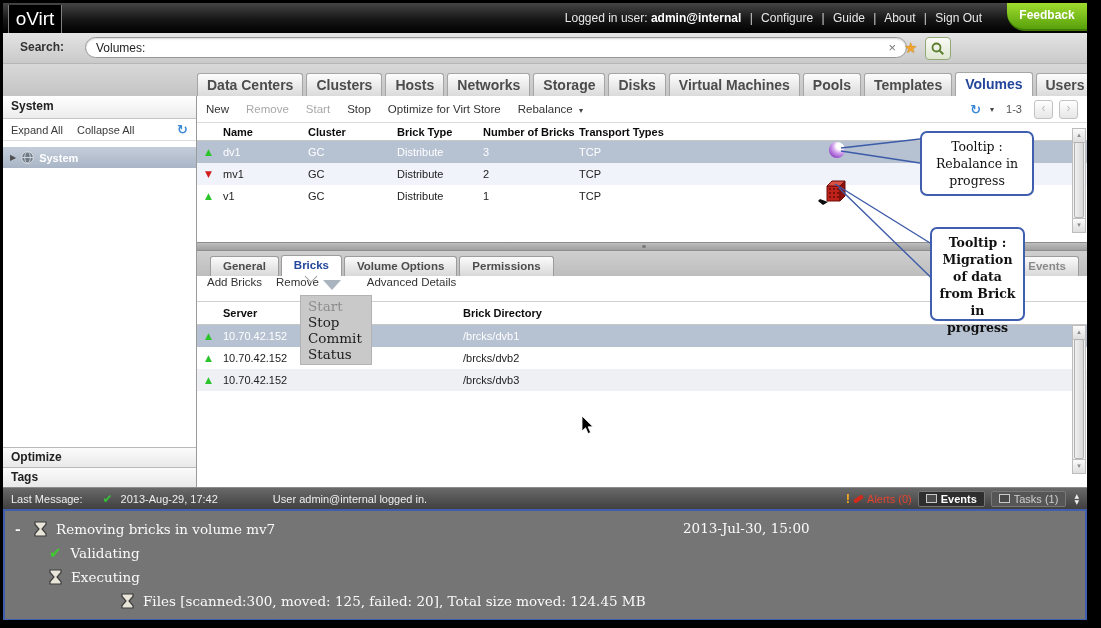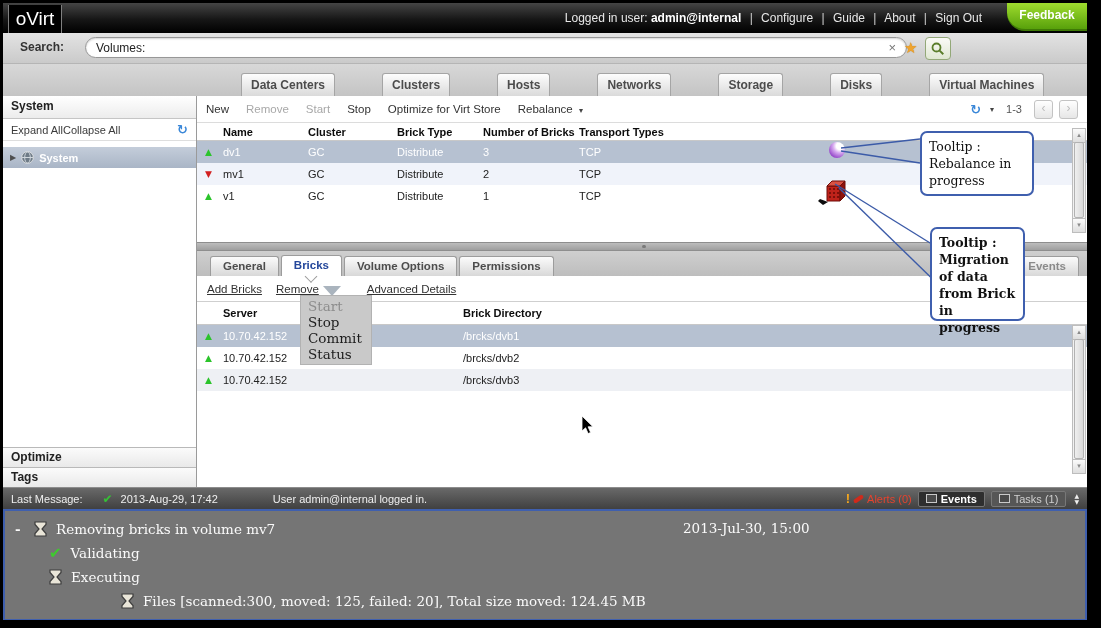--- a/index.html
+++ b/index.html
@@ -27,34 +27,34 @@
   .search-value{flex:1;font-size:12px;color:#222;}
   .search-clear{color:#777;font-size:13px;cursor:default;}
   .star-icon{position:absolute;left:901px;top:6px;font-family:"DejaVu Sans",sans-serif;font-size:15px;color:#efa42f;text-shadow:0 0 1px #a8721c;}
   .mag-btn{position:absolute;left:922px;top:4px;width:24px;height:21px;border:1px solid #93a878;border-radius:4px;
     background:linear-gradient(#fafaf6,#dfe7d2);display:flex;align-items:center;justify-content:center;}
 
   
   .tabstrip{position:relative;height:32px;background:linear-gradient(#d8d8d8,#c4c4c4);display:flex;
     align-items:flex-end;padding-left:194px;box-sizing:border-box;}
   .tab{height:22px;line-height:22px;padding:0 9px;margin-right:3px;background:linear-gradient(#fdfdfd,#dadada);
-    border:1px solid #a5a5a5;border-bottom:none;border-radius:3px 3px 0 0;font-size:12px;font-weight:bold;color:#4c4c4c;
-    position:relative;white-space:nowrap;margin-left:44px;}
+    border:1px solid #a5a5a5;border-bottom:none;border-radius:3px 3px 0 0;font-size:14px;font-weight:bold;color:#4c4c4c;
+    position:relative;white-space:nowrap;}
   .tab.selected{background:#fff;color:#24479b;height:23px;}
   .tab.selected::after{content:"";position:absolute;left:50%;bottom:-5px;width:8px;height:8px;background:#fff;
     border-right:1px solid #a5a5a5;border-bottom:1px solid #a5a5a5;transform:translateX(-50%) rotate(45deg);}
   .tab.events-main{margin-left:auto;margin-right:3px;}
 
   
   .mainrow{display:flex;height:391px;}
   .sidebar{width:194px;border-right:1px solid #9a9a9a;box-sizing:border-box;display:flex;flex-direction:column;background:#fff;}
   .side-title{height:19px;padding:3px 8px 0;font-size:12px;font-weight:bold;color:#222;
     background:linear-gradient(#fff,#ececec);border-bottom:1px solid #c5c5c5;}
   .side-actions{height:21px;display:flex;align-items:center;padding:0 8px;font-size:11px;color:#3a3a3a;border-bottom:1px solid #dedede;}
-  .side-actions span{}
+  .side-actions span{margin-right:14px;}
   .refresh-ic{font-family:"DejaVu Sans",sans-serif;color:#3a87d8;font-weight:bold;font-size:13px;}
   .side-actions .refresh-ic{margin-left:auto;margin-right:0;}
   .tree{padding-top:6px;}
   .tree-item{height:21px;display:flex;align-items:center;gap:5px;padding:0 7px;
     background:linear-gradient(#c4cdda,#a9b5c6);color:#fff;font-size:11px;font-weight:bold;}
   .tree-exp{font-family:"DejaVu Sans",sans-serif;font-size:8px;color:#4e4e4e;}
   .side-fill{flex:1;}
   .side-section{height:17px;padding:2px 8px 0;font-size:12px;font-weight:bold;color:#222;
     border-top:1px solid #b9b9b9;background:linear-gradient(#fbfbfb,#e9e9e9);}
 
@@ -87,21 +87,21 @@
     border-bottom:1px solid #8e8e8e;position:relative;}
   .splitter::after{content:"";position:absolute;left:50%;top:2px;width:4px;height:3px;background:#7a7a7a;border-radius:2px;}
 
   .subtabstrip{height:25px;background:linear-gradient(#cfcfcf,#bdbdbd);display:flex;align-items:flex-end;padding-left:13px;box-sizing:border-box;}
   .subtab{height:19px;line-height:19px;padding:0 12px;margin-right:2px;background:linear-gradient(#fbfbfb,#d8d8d8);
     border:1px solid #9c9c9c;border-bottom:none;border-radius:3px 3px 0 0;font-size:11.5px;font-weight:bold;color:#4c4c4c;position:relative;}
   .subtab.selected{background:#fff;color:#24479b;height:20px;}
   .subtab.selected::after{content:"";position:absolute;left:50%;bottom:-5px;width:8px;height:8px;background:#fff;
     border-right:1px solid #9c9c9c;border-bottom:1px solid #9c9c9c;transform:translateX(-50%) rotate(45deg);}
   .subtab.events-sub{margin-left:auto;margin-right:8px;color:#8a8a8a;}
-  .subtoolbar{height:25px;display:flex;align-items:center;padding:0 10px;font-size:11.5px;color:#333;text-decoration:underline;}
+  .subtoolbar{height:25px;display:flex;padding:0 10px;font-size:11.5px;color:#333;}
   .subtoolbar .tbtn{margin-right:14px;}
   .rm-caret{display:inline-block;width:0;height:0;border-left:9px solid transparent;border-right:9px solid transparent;
     border-top:10px solid #aab4be;margin:4px 26px 0 2px;}
   .subgrid-head{display:flex;height:22px;align-items:center;border-top:1px solid #cfcfcf;border-bottom:1px solid #c8c8c8;
     font-size:11px;font-weight:bold;color:#0c0c0c;}
   .fill2{flex:1;}
 
   
   .vscroll{position:absolute;width:14px;background:#f2f2f2;border:1px solid #bdbdbd;box-sizing:border-box;z-index:4;}
   .sc-arrow{height:13px;background:linear-gradient(#fbfbfb,#dedede);border:1px solid #bdbdbd;margin:-1px;
@@ -135,21 +135,21 @@
   .task-line{display:flex;align-items:center;gap:9px;height:24px;}
   .t-ind1{margin-left:34px;}
   .t-ind2{margin-left:106px;}
   .t-minus{width:10px;font-weight:bold;}
   .t-check{font-family:"DejaVu Sans",sans-serif;color:#3ecb2e;font-size:15px;font-weight:bold;}
   .task-time{position:absolute;left:678px;top:9px;}
 
   
   .ann-lines{position:absolute;left:0;top:0;z-index:50;pointer-events:none;}
   .tooltip-box{position:absolute;background:#fff;border:2px solid #3f5fae;border-radius:7px;
-    font-family:"DejaVu Serif",serif;font-size:12.5px;color:#111;line-height:17px;padding:5px 7px;z-index:51;box-sizing:border-box;}
+    font-family:"DejaVu Serif",serif;font-size:12.5px;color:#111;line-height:17px;padding:5px 7px;z-index:51;box-sizing:border-box;text-align:center;}
   .tt1{left:917px;top:128px;width:114px;height:65px;}
   .tt2{left:927px;top:224px;width:95px;height:94px;font-weight:bold;}
   .ctx-menu{position:absolute;left:297px;top:292px;width:70px;background:#c9c9c9;border:1px solid #b2b2b2;
     z-index:40;font-family:"DejaVu Serif",serif;font-size:13.5px;color:#1c1c1c;padding:2px 0;}
   .ctx-item{padding:0 7px;line-height:16px;}
   .ctx-item.disabled{color:#8d8d8d;}
   .act-rebalance{position:absolute;left:826px;top:139px;width:16px;height:16px;border-radius:50%;z-index:5;
     background:radial-gradient(circle at 68% 25%, #ffffff 0%, #ffffff 22%, #d7aaf0 42%, #9a4ecc 75%, #6f28a0 100%);}
   .act-brick{position:absolute;left:815px;top:175px;z-index:5;}
   .cursor{position:absolute;left:578px;top:413px;z-index:60;}

